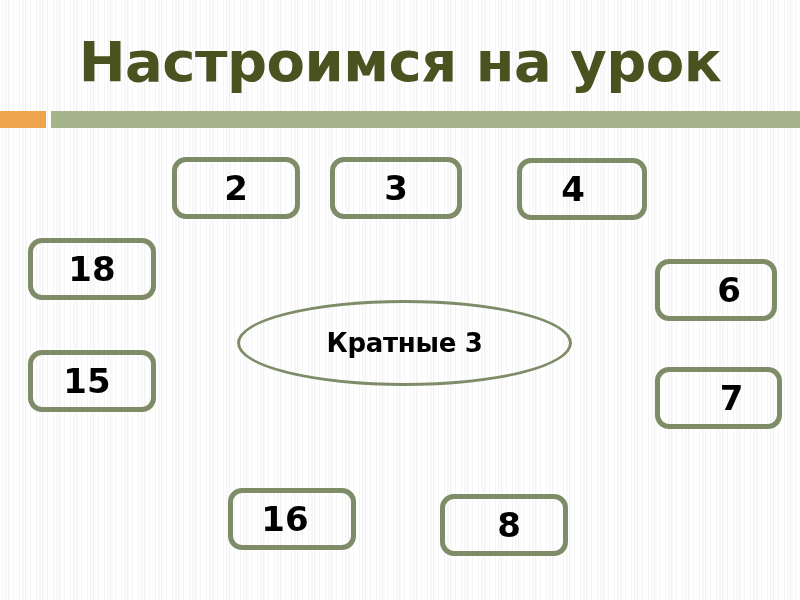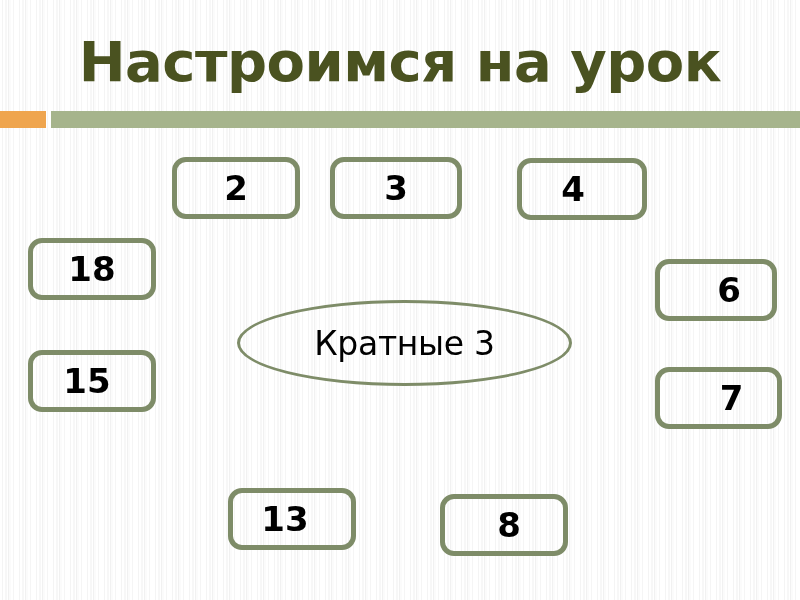--- a/index.html
+++ b/index.html
@@ -137,22 +137,22 @@
     box-sizing: border-box;
     border: 3px solid #7e8c68;
     border-radius: 50%;
     background: transparent;
     display: flex;
     align-items: center;
     justify-content: center;
   }
   #ellipse-label {
     font-family: "DejaVu Sans", "Liberation Sans", sans-serif;
-    font-size: 33px;
-    font-weight: normal;
+    font-size: 26px;
+    font-weight: bold;
     color: #000000;
     letter-spacing: -0.3px;
     white-space: nowrap;
   }
 </style>
 </head>
 <body>
 
 <div id="slide">
 
@@ -185,21 +185,21 @@
 
   <div class="num-box" id="box-6">
     <span>6</span>
   </div>
 
   <div class="num-box" id="box-7">
     <span>7</span>
   </div>
 
   <div class="num-box" id="box-14">
-    <span>13</span>
+    <span>16</span>
   </div>
 
   <div class="num-box" id="box-8">
     <span>8</span>
   </div>
 
   <div id="ellipse">
     <span id="ellipse-label">Кратные 3</span>
   </div>
 

